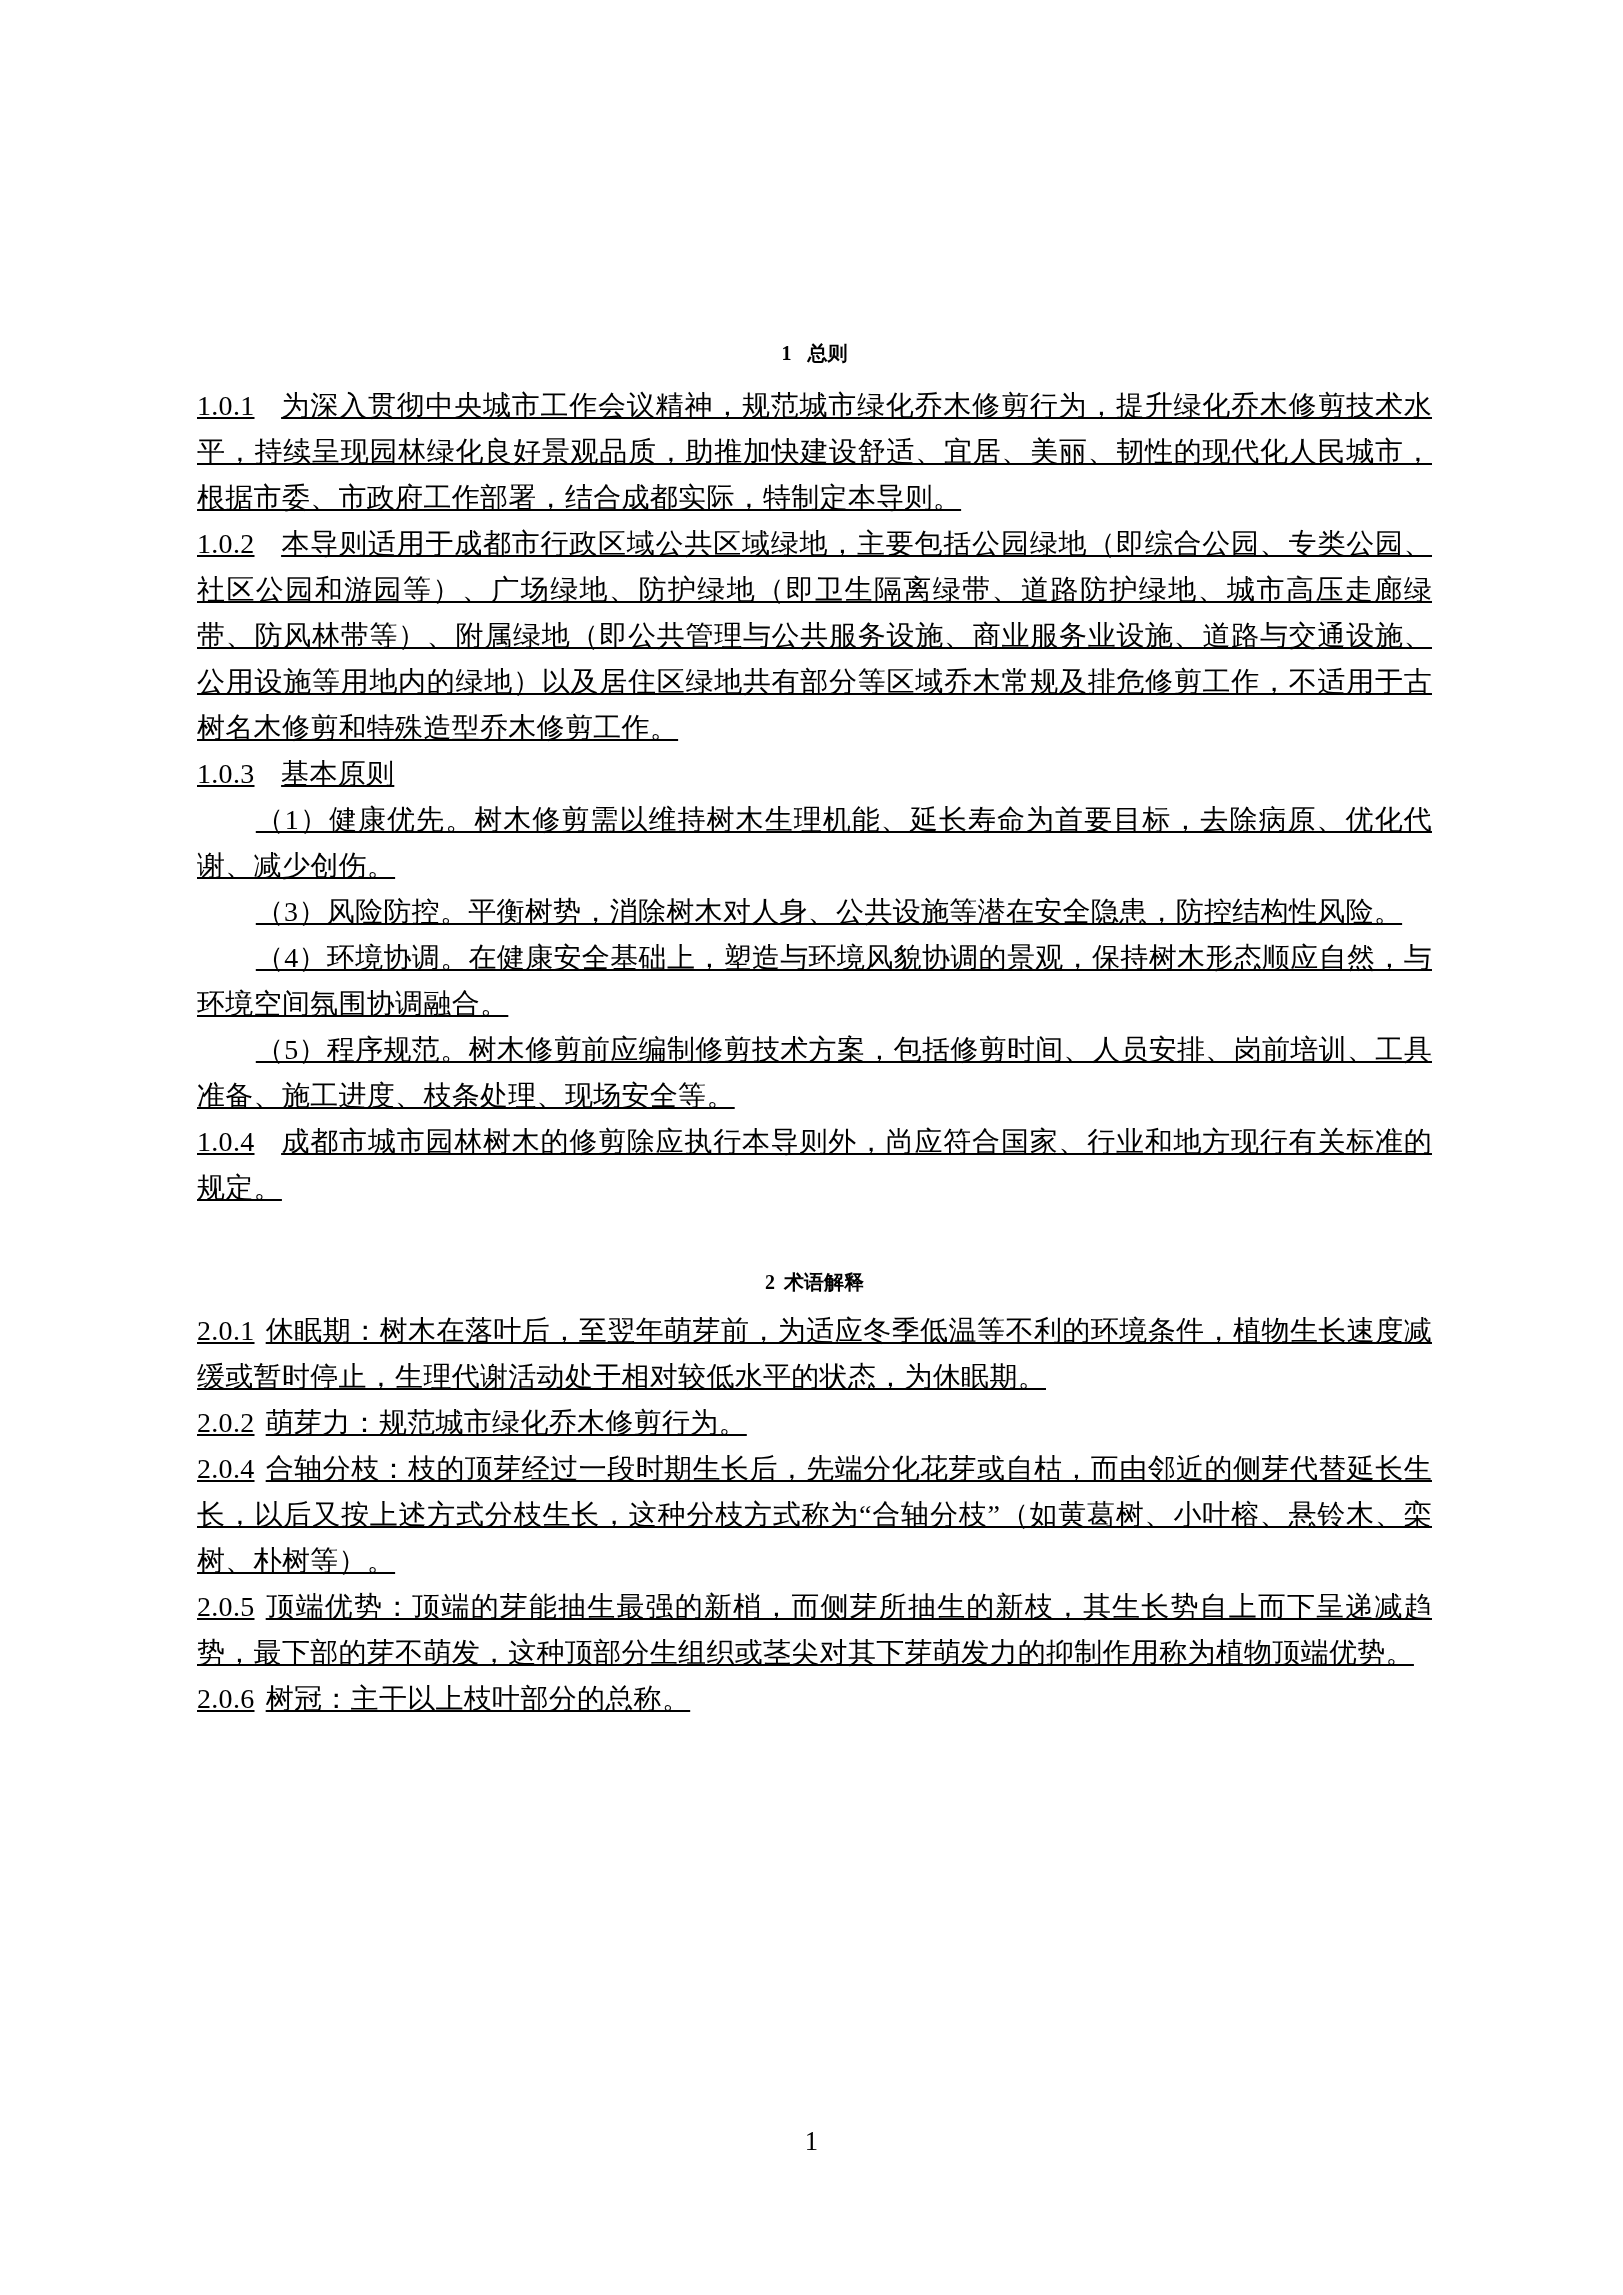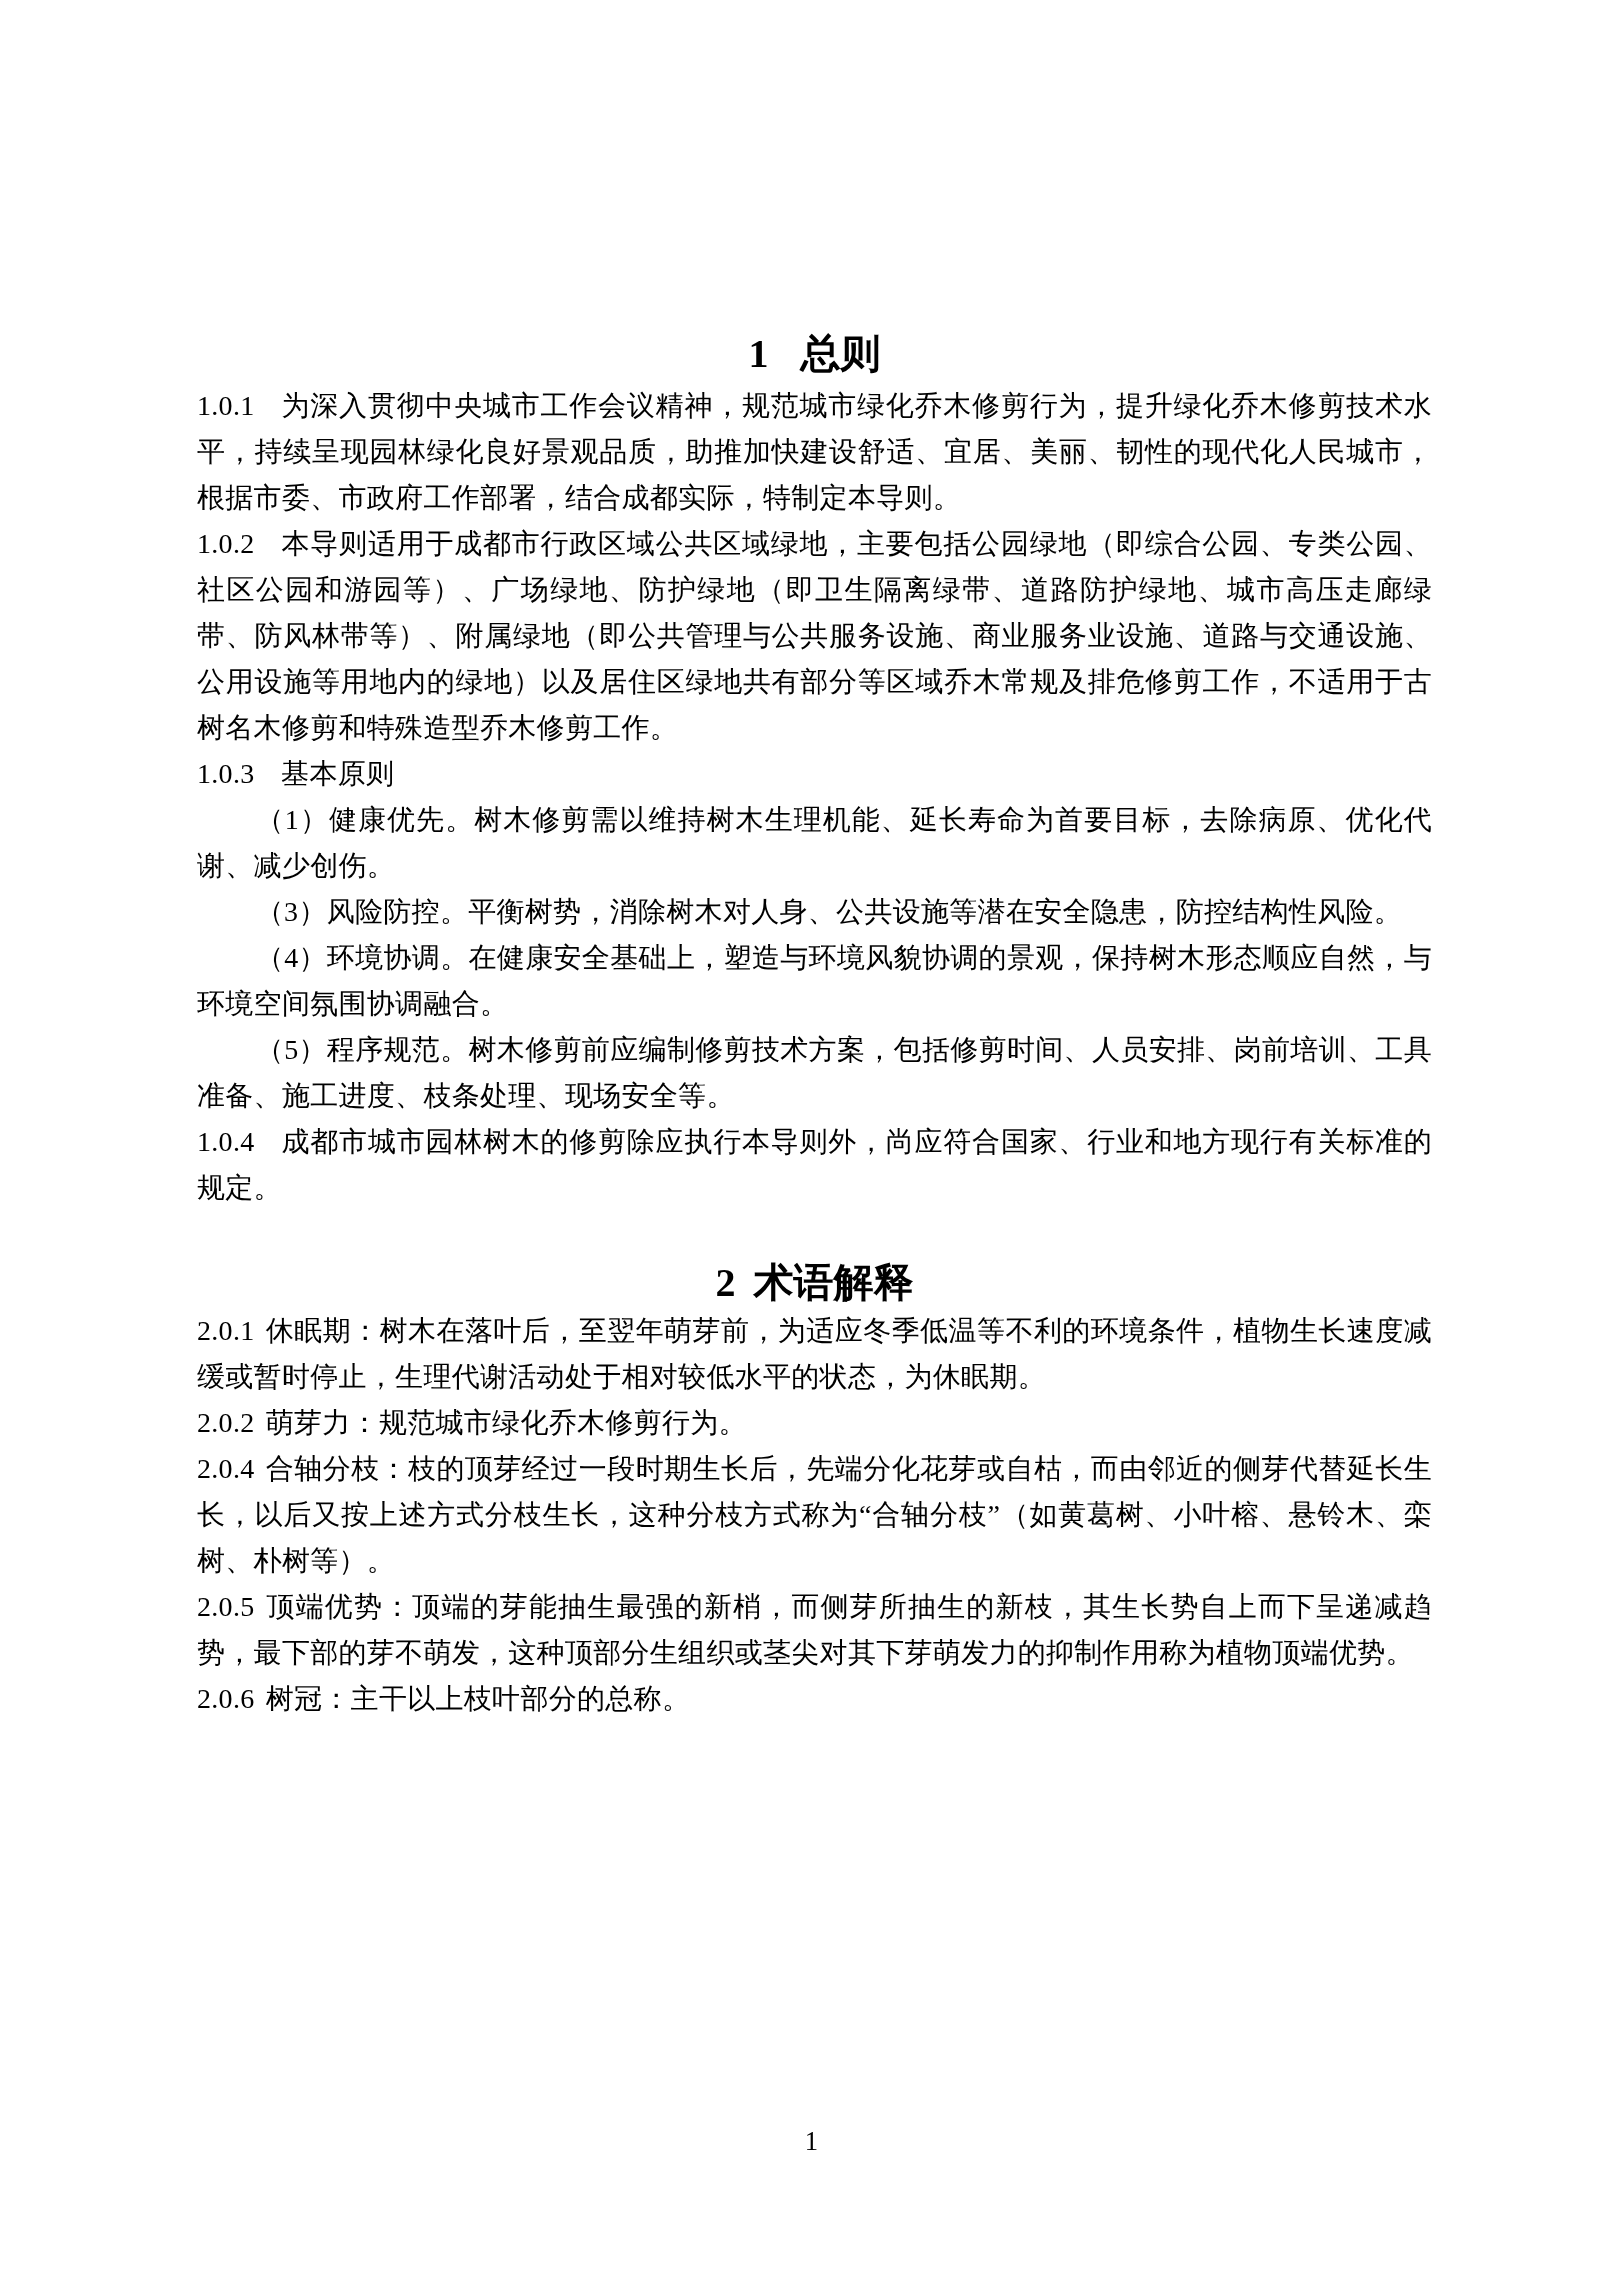--- a/index.html
+++ b/index.html
@@ -16,36 +16,37 @@
     font-family: "Liberation Serif", "DejaVu Serif", serif;
     overflow: hidden;
   }
   .content {
     position: absolute;
     left: 197px;
     top: 328px;
     width: 1235px;
   }
   .sec-heading {
-    font-size: 40px;
+    font-size: 20px;
     font-weight: bold;
     text-align: center;
     line-height: 51px;
     margin: 0 0 4.1px 0;
     white-space: nowrap;
   }
   .sec-heading .h-title { margin-left: 0.8em; }
   .sec-heading.sec2 { margin-top: 46px; margin-bottom: 0; }
   .sec-heading.sec2 .h-title { margin-left: 0.45em; }
   .clause {
     font-size: 28px;
     line-height: 46px;
     margin: 0;
     text-align: justify;
     letter-spacing: 0.3px;
+    text-decoration: underline;
   }
   .clause .num-wide { margin-right: 0.95em; }
   .clause .num-narrow { margin-right: 0.4em; }
   .item { text-indent: 2.1em; }
   .page-num {
     position: absolute;
     left: 0;
     top: 2126px;
     width: 100%;
     text-align: center;

